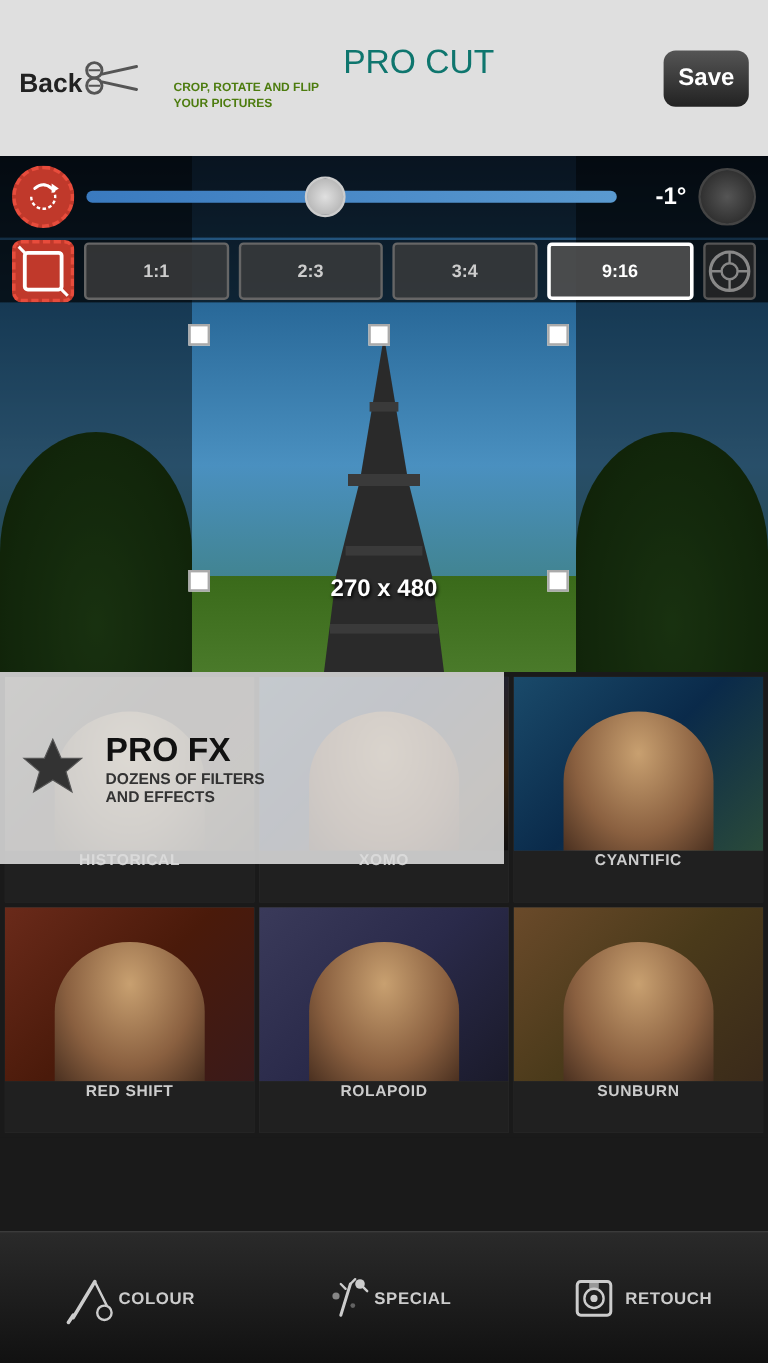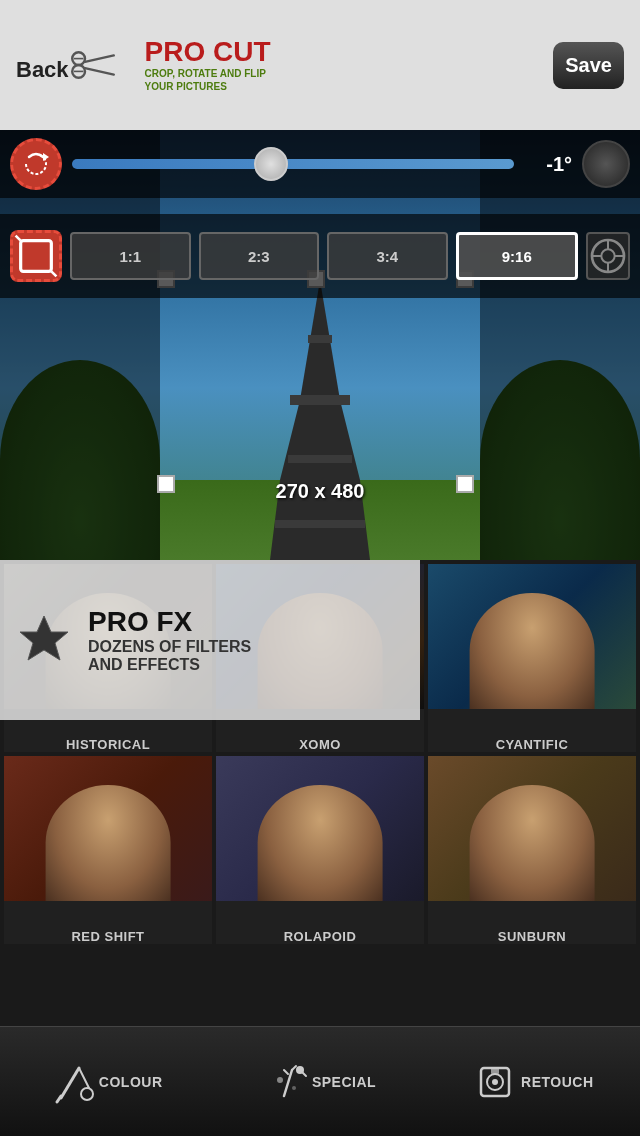--- a/index.html
+++ b/index.html
@@ -32,23 +32,24 @@
     }
     #scissors-icon {
       width: 48px;
       height: 36px;
     }
     #pro-cut-block {
       flex: 1;
     }
     #pro-cut-title {
       font-size: 28px;
-      font-weight: 700;
-      color: #b91c1c;
+      font-weight: 400;
+      color: #0f766e;
       line-height: 1.1;
+      text-align: center;
     }
     #pro-cut-subtitle {
       font-size: 10px;
       font-weight: bold;
       color: #4d7c0f;
       line-height: 1.3;
     }
     #save-btn {
       background: linear-gradient(to bottom, #555, #222);
       color: #fff;
@@ -198,24 +199,24 @@
       cursor: pointer;
       flex-shrink: 0;
       border: 2px solid #444;
     }
 
     
     #crop-ratio-row {
       display: flex;
       align-items: center;
       background: rgba(0,0,0,0.65);
-      padding: 16px 10px;
+      padding: 0 10px;
       gap: 8px;
       pointer-events: all;
-      margin-top: 16px;
+      margin-top: 2px;
     }
     #crop-icon-btn {
       width: 52px; height: 52px;
       background: #c0392b;
       border: 3px dashed #e74c3c;
       border-radius: 8px;
       display: flex; align-items: center; justify-content: center;
       cursor: pointer;
       flex-shrink: 0;
     }
@@ -270,21 +271,21 @@
       width: 56px; height: 56px;
       flex-shrink: 0;
     }
     #pro-fx-text-block { }
     #pro-fx-title {
       font-size: 28px;
       font-weight: 900;
       color: #111;
     }
     #pro-fx-subtitle {
-      font-size: 16px;
+      font-size: 13px;
       font-weight: bold;
       color: #333;
     }
 
     
     #filter-grid {
       display: grid;
       grid-template-columns: repeat(3, 1fr);
       gap: 4px;
       padding: 4px;
@@ -332,21 +333,21 @@
     }
     .filter-rolapoid .photo-person {
       background: linear-gradient(135deg, #3a3a5a 0%, #2a2a4a 50%, #1a1a2a 100%);
     }
     .filter-sunburn .photo-person {
       background: linear-gradient(135deg, #6a4a2a 0%, #4a3a1a 50%, #3a2a1a 100%);
     }
     .filter-label {
       height: 43px;
       background: rgba(30,30,30,0.92);
-      display: flex; align-items: flex-end; justify-content: center;
+      display: flex; align-items: flex-start; justify-content: center;
     }
     .filter-label-text {
       color: #ccc;
       font-size: 13px;
       font-weight: bold;
       letter-spacing: 0.5px;
       text-transform: uppercase;
     }
 
     

